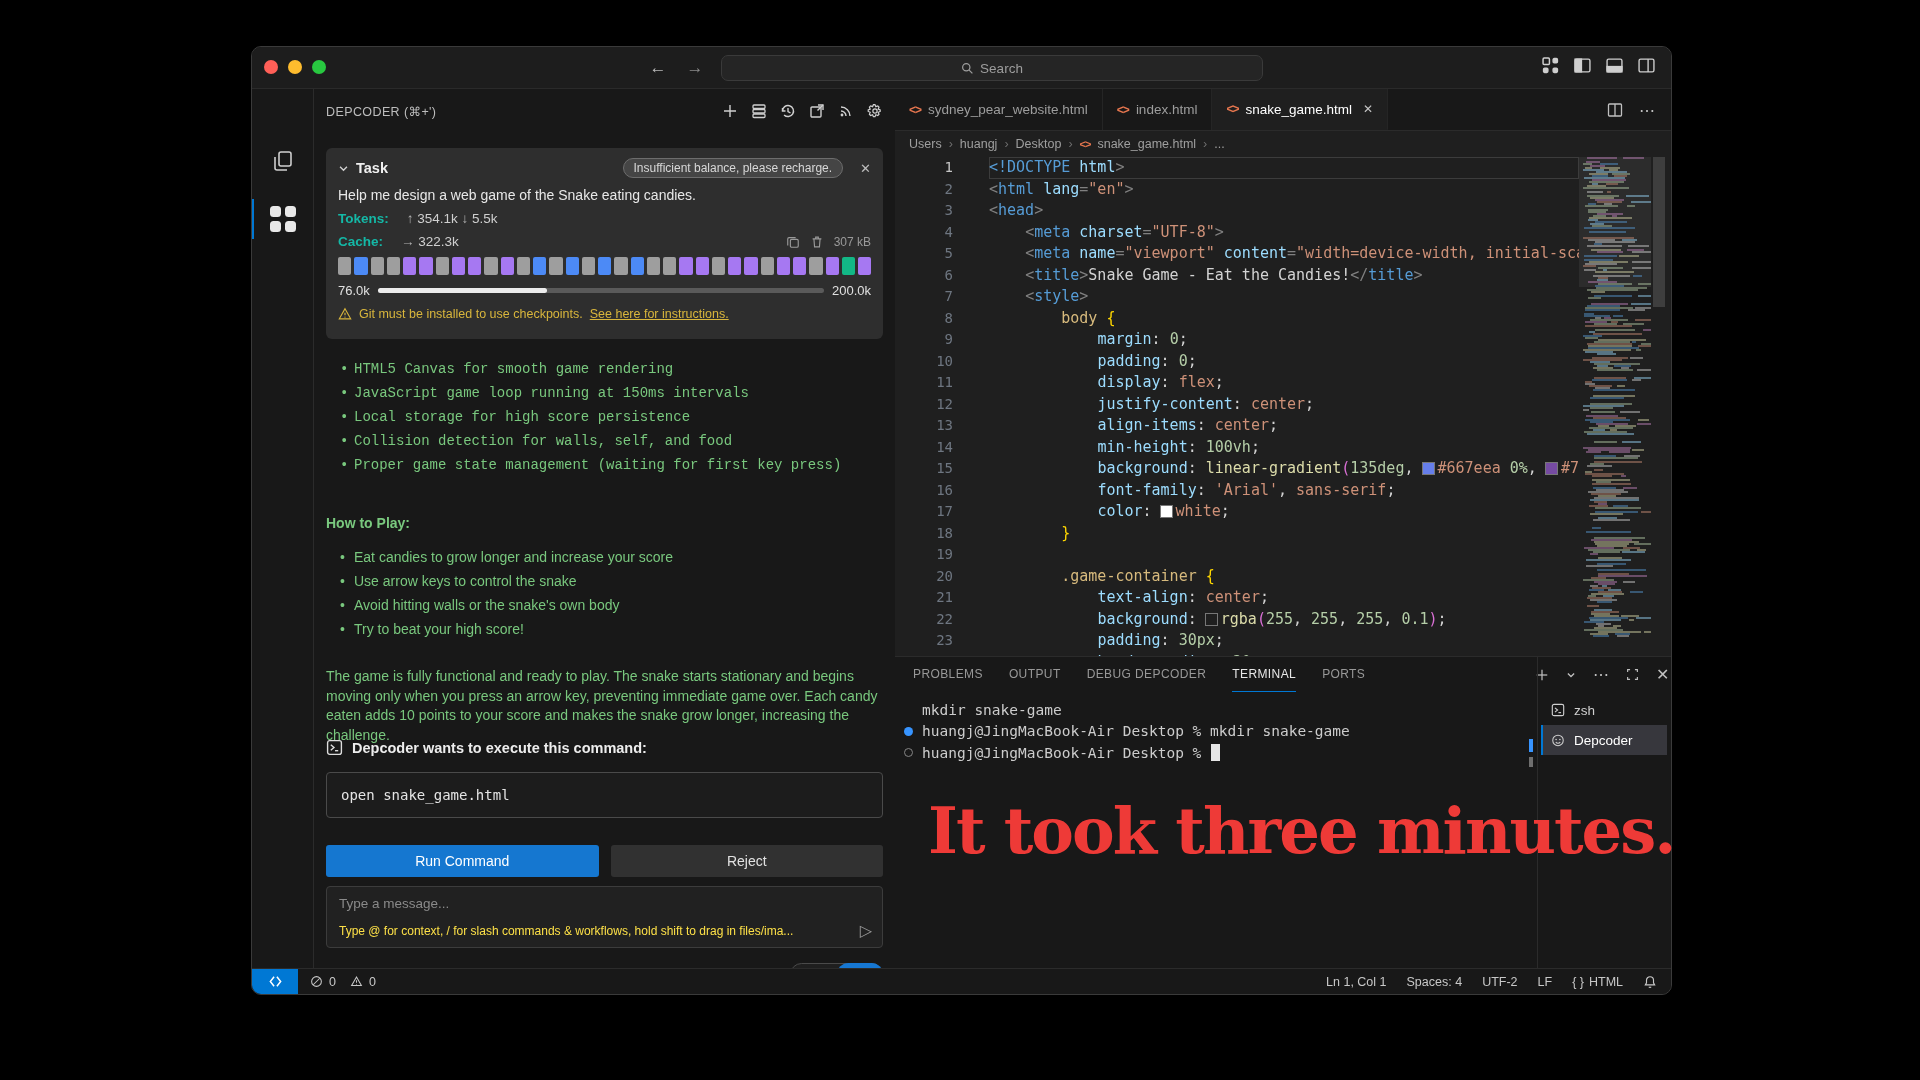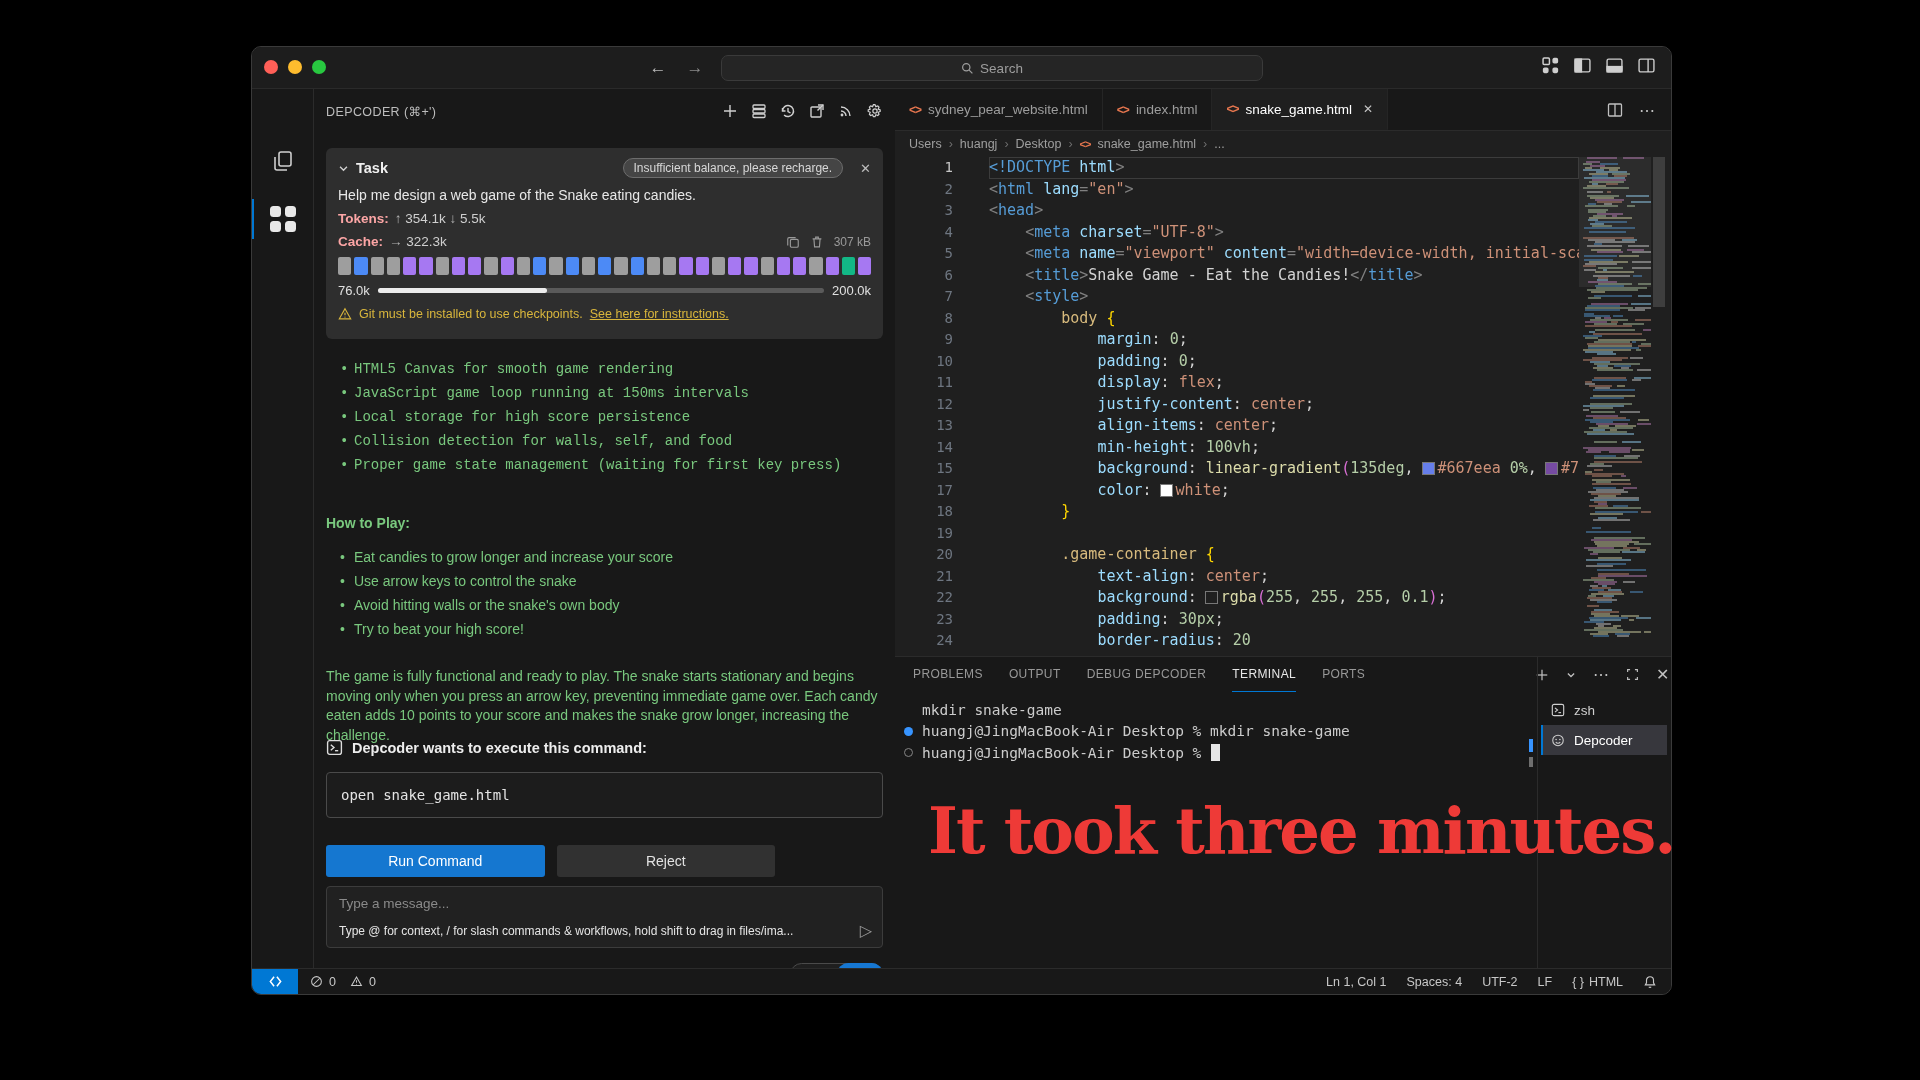--- a/index.html
+++ b/index.html
@@ -41,21 +41,21 @@
 
   .taskcard { position:absolute; left:12px; top:59px; width:557px; height:191px; background:#2e2e2e;
     border-radius:6px; padding:10px 12px; }
   .taskhead { display:flex; align-items:center; gap:7px; }
   .tasktitle { font-size:14.5px; font-weight:bold; color:#f0f0f0; }
   .pill { margin-left:auto; font-size:12px; color:#d8d8d8; background:#454545; border:1px solid #6d6d6d;
     border-radius:999px; padding:2px 10px; }
   .taskclose { color:#bdbdbd; font-size:13px; margin-left:10px; }
   .prompt { margin-top:9px; font-size:14px; color:#e8e8e8; }
   .tokrow { margin-top:8px; font-size:13.5px; color:#cfcfcf; display:flex; align-items:center; }
-  .tokrow b { color:#fca5a5; margin-right:6px; }
+  .tokrow b { color:#14b8a6; margin-right:18px; }
   .dim { color:#b3b3b3; }
   .cacheicons { margin-left:auto; display:flex; gap:10px; align-items:center; color:#9a9a9a; font-size:12px; }
   .blocks { margin-top:8px; display:flex; gap:3px; height:18px; }
   .blk { flex:1; border-radius:2px; }
   .blk.g{ background:#9e9e9e; } .blk.b{ background:#4c8af6; } .blk.p{ background:#a678f2; } .blk.e{ background:#12b886; }
   .ctxrow { margin-top:8px; display:flex; align-items:center; gap:8px; font-size:13px; color:#e0e0e0; }
   .track { flex:1; height:5px; background:#5a5a5a; border-radius:3px; position:relative; }
   .fill { position:absolute; left:0; top:0; bottom:0; border-radius:3px; background:#ececec; }
   .warnrow { margin-top:9px; display:flex; gap:7px; align-items:center; font-size:12.5px; color:#d9b63c; }
   .warnrow a { color:#d9b63c; text-decoration:underline; }
@@ -67,31 +67,31 @@
   .howtitle { position:absolute; left:12px; top:426px; font-size:14px; font-weight:bold; color:#79c87e; }
   #howto { position:absolute; left:22px; top:456px; right:12px; }
   .para { position:absolute; left:12px; top:578px; width:555px; font-size:14px; line-height:19.5px; color:#79c87e; }
 
   .execrow { position:absolute; left:12px; top:650px; display:flex; align-items:center; gap:9px;
     font-size:14.5px; font-weight:bold; color:#ededed; }
   .cmdbox { position:absolute; left:12px; top:683px; width:557px; height:46px; border:1px solid #4a4a4a;
     border-radius:4px; display:flex; align-items:center; padding:0 14px;
     font-family:"DejaVu Sans Mono",monospace; font-size:14px; color:#e4e4e4; background:#1c1c1c; }
 
-  .btnrow { position:absolute; left:12px; top:756px; width:449px; display:flex; gap:12px; }
+  .btnrow { position:absolute; left:12px; top:756px; width:557px; display:flex; gap:12px; }
   .btn { flex:1; height:32px; border-radius:3px; display:flex; align-items:center; justify-content:center;
     font-size:14px; }
   .btn.primary { background:#1577d0; color:#fff; }
   .btn.secondary { background:#313131; color:#e2e2e2; }
 
   .inputbox { position:absolute; left:12px; top:797px; width:557px; height:62px; background:#212121;
     border:1px solid #3c3c3c; border-radius:4px; padding:9px 12px 6px; }
   .ph { font-size:13.5px; color:#8a8a8a; }
   .hintrow { position:absolute; left:12px; right:10px; bottom:7px; display:flex; align-items:center; }
-  .hint { font-size:12px; color:#e5e5e5; flex:1; white-space:nowrap; overflow:hidden; }
+  .hint { font-size:12px; color:#fde047; flex:1; white-space:nowrap; overflow:hidden; }
   .send { color:#9a9a9a; font-size:16px; margin-left:8px; }
 
   .modelrow { position:absolute; left:12px; right:12px; top:873px; height:24px; display:flex; align-items:center; gap:12px; }
   .mricon { color:#a9a9a9; font-size:15px; display:flex; align-items:center; }
   .modeltext { font-size:13px; color:#b5b5b5; margin-left:4px; }
   .toggle { margin-left:auto; display:flex; align-items:center; border:1px solid #4a4a4a; border-radius:999px;
     background:#1f1f1f; height:23px; }
   .toggle .plan { font-size:12.5px; color:#d0d0d0; padding:0 11px; }
   .toggle .act { font-size:12.5px; font-weight:bold; color:#fff; background:#1677d2; border-radius:999px;
     height:23px; display:flex; align-items:center; padding:0 13px; margin:-1px; }
@@ -461,20 +461,21 @@
         <div class="cl"><span class="ln">6</span><span class="pre"><span class="c-txt">    </span><span class="c-punct">&lt;</span><span class="c-tag">title</span><span class="c-punct">&gt;</span><span class="c-txt">Snake Game - Eat the Candies!</span><span class="c-punct">&lt;/</span><span class="c-tag">title</span><span class="c-punct">&gt;</span></span></div>
         <div class="cl"><span class="ln">7</span><span class="pre"><span class="c-txt">    </span><span class="c-punct">&lt;</span><span class="c-tag">style</span><span class="c-punct">&gt;</span></span></div>
         <div class="cl"><span class="ln">8</span><span class="pre"><span class="c-txt">        </span><span class="c-sel">body </span><span class="c-br">{</span></span></div>
         <div class="cl"><span class="ln">9</span><span class="pre"><span class="c-txt">            </span><span class="c-prop">margin</span><span class="c-txt">: </span><span class="c-num">0</span><span class="c-txt">;</span></span></div>
         <div class="cl"><span class="ln">10</span><span class="pre"><span class="c-txt">            </span><span class="c-prop">padding</span><span class="c-txt">: </span><span class="c-num">0</span><span class="c-txt">;</span></span></div>
         <div class="cl"><span class="ln">11</span><span class="pre"><span class="c-txt">            </span><span class="c-prop">display</span><span class="c-txt">: </span><span class="c-val">flex</span><span class="c-txt">;</span></span></div>
         <div class="cl"><span class="ln">12</span><span class="pre"><span class="c-txt">            </span><span class="c-prop">justify-content</span><span class="c-txt">: </span><span class="c-val">center</span><span class="c-txt">;</span></span></div>
         <div class="cl"><span class="ln">13</span><span class="pre"><span class="c-txt">            </span><span class="c-prop">align-items</span><span class="c-txt">: </span><span class="c-val">center</span><span class="c-txt">;</span></span></div>
         <div class="cl"><span class="ln">14</span><span class="pre"><span class="c-txt">            </span><span class="c-prop">min-height</span><span class="c-txt">: </span><span class="c-num">100vh</span><span class="c-txt">;</span></span></div>
         <div class="cl"><span class="ln">15</span><span class="pre"><span class="c-txt">            </span><span class="c-prop">background</span><span class="c-txt">: </span><span class="c-fn">linear-gradient</span><span class="c-pr">(</span><span class="c-num">135deg</span><span class="c-txt">, </span><i class="sw" style="background: rgb(102, 126, 234);"></i><span class="c-str">#667eea</span><span class="c-txt"> </span><span class="c-num">0%</span><span class="c-txt">, </span><i class="sw" style="background: rgb(118, 75, 162);"></i><span class="c-str">#764ba2</span></span></div>
+        <div class="cl"><span class="ln">16</span><span class="pre"><span class="c-txt">            </span><span class="c-prop">font-family</span><span class="c-txt">: </span><span class="c-str">'Arial'</span><span class="c-txt">, </span><span class="c-val">sans-serif</span><span class="c-txt">;</span></span></div>
         <div class="cl"><span class="ln">17</span><span class="pre"><span class="c-txt">            </span><span class="c-prop">color</span><span class="c-txt">: </span><i class="sw" style="background: rgb(255, 255, 255);"></i><span class="c-val">white</span><span class="c-txt">;</span></span></div>
         <div class="cl"><span class="ln">18</span><span class="pre"><span class="c-txt">        </span><span class="c-br">}</span></span></div>
         <div class="cl"><span class="ln">19</span><span class="pre"></span></div>
         <div class="cl"><span class="ln">20</span><span class="pre"><span class="c-txt">        </span><span class="c-sel">.game-container </span><span class="c-br">{</span></span></div>
         <div class="cl"><span class="ln">21</span><span class="pre"><span class="c-txt">            </span><span class="c-prop">text-align</span><span class="c-txt">: </span><span class="c-val">center</span><span class="c-txt">;</span></span></div>
         <div class="cl"><span class="ln">22</span><span class="pre"><span class="c-txt">            </span><span class="c-prop">background</span><span class="c-txt">: </span><i class="sw out"></i><span class="c-fn">rgba</span><span class="c-pr">(</span><span class="c-num">255</span><span class="c-txt">, </span><span class="c-num">255</span><span class="c-txt">, </span><span class="c-num">255</span><span class="c-txt">, </span><span class="c-num">0.1</span><span class="c-pr">)</span><span class="c-txt">;</span></span></div>
         <div class="cl"><span class="ln">23</span><span class="pre"><span class="c-txt">            </span><span class="c-prop">padding</span><span class="c-txt">: </span><span class="c-num">30px</span><span class="c-txt">;</span></span></div>
         <div class="cl"><span class="ln">24</span><span class="pre"><span class="c-txt">            </span><span class="c-prop">border-radius</span><span class="c-txt">: </span><span class="c-num">20</span></span></div>
       </div>
     <div class="mmslider"></div>

